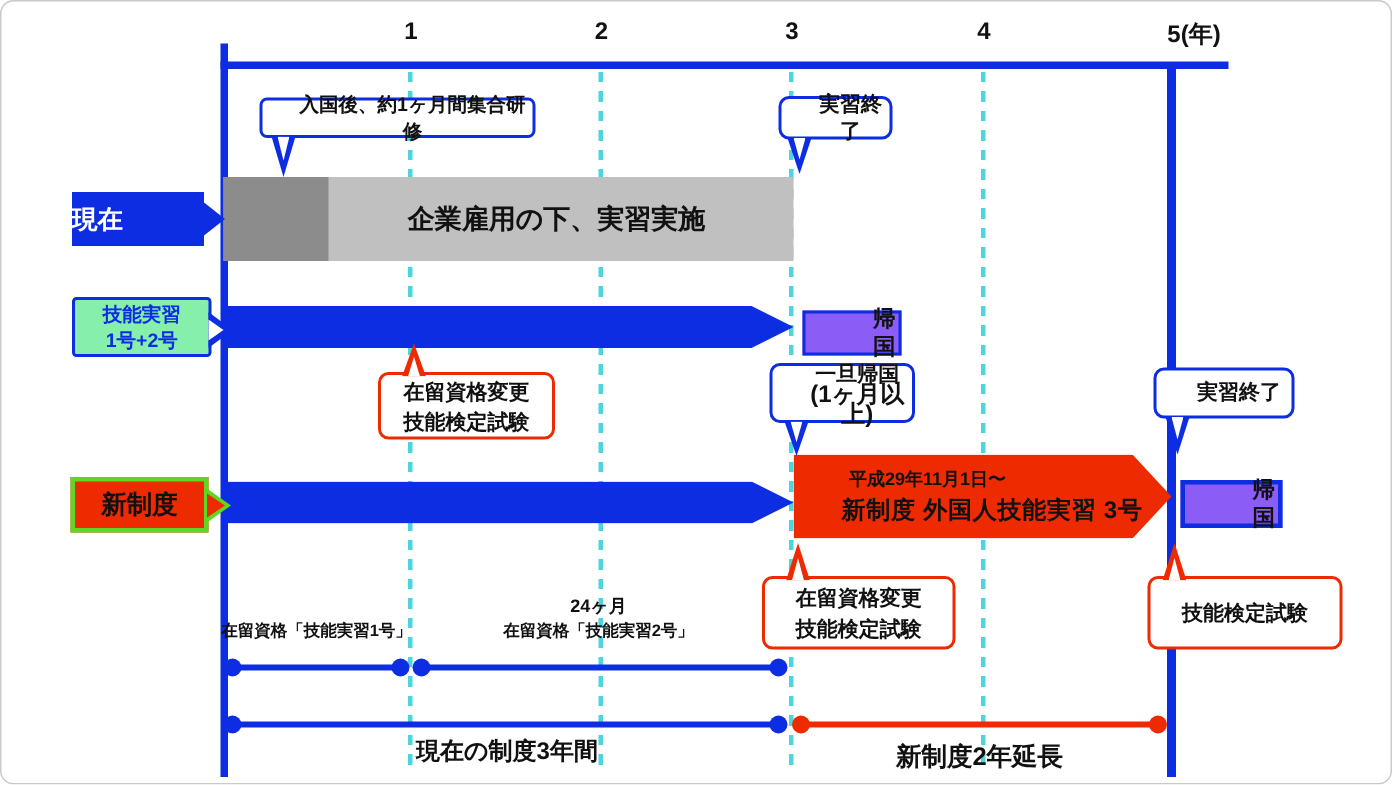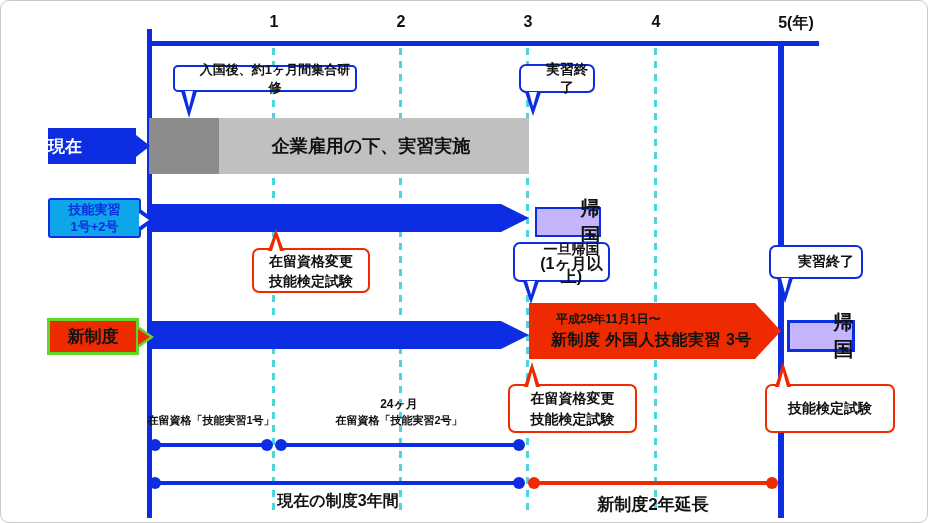--- a/index.html
+++ b/index.html
@@ -18,48 +18,48 @@
   .y5-line{position:absolute;left:777px;top:45px;width:6px;height:472px;background:#0d2de2;}
   
   .gray-bar{position:absolute;left:148px;top:117px;width:380px;height:56px;background:#c0c0c0;
     display:flex;align-items:center;justify-content:center;}
   .gray-dark{position:absolute;left:0;top:0;width:70px;height:100%;background:#8c8c8c;}
   .gray-bar .bar-txt{position:relative;margin-left:64px;font-size:18px;color:#111;}
   .blue-arrow-bar{position:absolute;left:148px;width:380px;height:28px;background:#0d2de2;
     clip-path:polygon(0 0,calc(100% - 28px) 0,100% 50%,calc(100% - 28px) 100%,0 100%);}
   .red-arrow-bar{position:absolute;left:528px;top:302px;width:252px;height:56px;background:#ee2b00;
     clip-path:polygon(0 0,calc(100% - 26px) 0,100% 50%,calc(100% - 26px) 100%,0 100%);
-    display:flex;flex-direction:column;justify-content:center;padding-left:22px;color:#111;}
+    display:flex;flex-direction:column;justify-content:center;padding-left:32px;color:#111;}
   .red-arrow-bar .l1{font-size:12px;margin-left:5px;margin-bottom:2px;}
   .red-arrow-bar .l2{font-size:16px;letter-spacing:.5px;}
   
   .lbl-genzai{position:absolute;left:47px;top:127px;width:88px;height:36px;background:#0d2de2;
     color:#fff;font-size:17px;display:flex;align-items:center;justify-content:flex-start;}
   .lbl-genzai .tri{position:absolute;right:-14px;top:7px;width:0;height:0;
     border-top:11px solid transparent;border-bottom:11px solid transparent;border-left:14px solid #0d2de2;}
-  .lbl-ginou{position:absolute;left:47px;top:197px;width:93px;height:40px;background:#0ea5e9;
+  .lbl-ginou{position:absolute;left:47px;top:197px;width:93px;height:40px;background:#86efac;
     border:2.5px solid #0d2de2;border-radius:3px;color:#0d2de2;font-size:13px;line-height:17px;
     display:flex;flex-direction:column;align-items:center;justify-content:center;}
   .lbl-ginou .tri-o{position:absolute;right:-16px;top:8px;width:0;height:0;
     border-top:12px solid transparent;border-bottom:12px solid transparent;border-left:16px solid #0d2de2;}
   .lbl-ginou .tri-i{position:absolute;right:-10px;top:13px;width:0;height:0;z-index:2;
     border-top:7px solid transparent;border-bottom:7px solid transparent;border-left:10px solid #fff;}
   .lbl-shin{position:absolute;left:46px;top:317px;width:92px;height:37px;background:#ee2b00;
     border:3px solid #5fd822;color:#111;font-size:17px;display:flex;align-items:center;justify-content:center;}
   .lbl-shin .tri-o{position:absolute;right:-18px;top:4px;width:0;height:0;
     border-top:12px solid transparent;border-bottom:12px solid transparent;border-left:17px solid #5fd822;}
   .lbl-shin .tri-i{position:absolute;right:-14px;top:8px;width:0;height:0;z-index:2;
     border-top:8px solid transparent;border-bottom:8px solid transparent;border-left:12px solid #ee2b00;}
   
   .co{position:absolute;background:#fff;border-radius:7px;display:flex;flex-direction:column;
     align-items:center;justify-content:center;text-align:center;color:#111;}
   .co.blue{border:2.5px solid #0d2de2;padding-left:20px;}
   .co.red{border:2.5px solid #ee2b00;}
-  .box{position:absolute;background:#c4b5fd;border:2.5px solid #0d2de2;color:#111;
-    display:flex;align-items:center;justify-content:center;font-size:20px;padding-left:45px;}
+  .box{position:absolute;background:#8b5cf6;border:2.5px solid #0d2de2;color:#111;
+    display:flex;align-items:center;justify-content:center;font-size:15px;padding-left:45px;}
   
   .spike{position:absolute;}
   .spike .o{position:absolute;left:0;top:0;width:100%;height:100%;}
   .spike .i{position:absolute;background:#fff;}
   .spike.down .o{clip-path:polygon(0 0,100% 0,50% 100%);}
   .spike.down .i{left:4px;top:0;width:8px;height:60%;clip-path:polygon(0 0,100% 0,50% 100%);}
   .spike.up .o{clip-path:polygon(50% 0,0 100%,100% 100%);}
   .spike.up .i{left:4px;bottom:0;width:8px;height:60%;clip-path:polygon(50% 0,0 100%,100% 100%);}
   .spike.blue .o{background:#0d2de2;}
   .spike.red .o{background:#ee2b00;}

